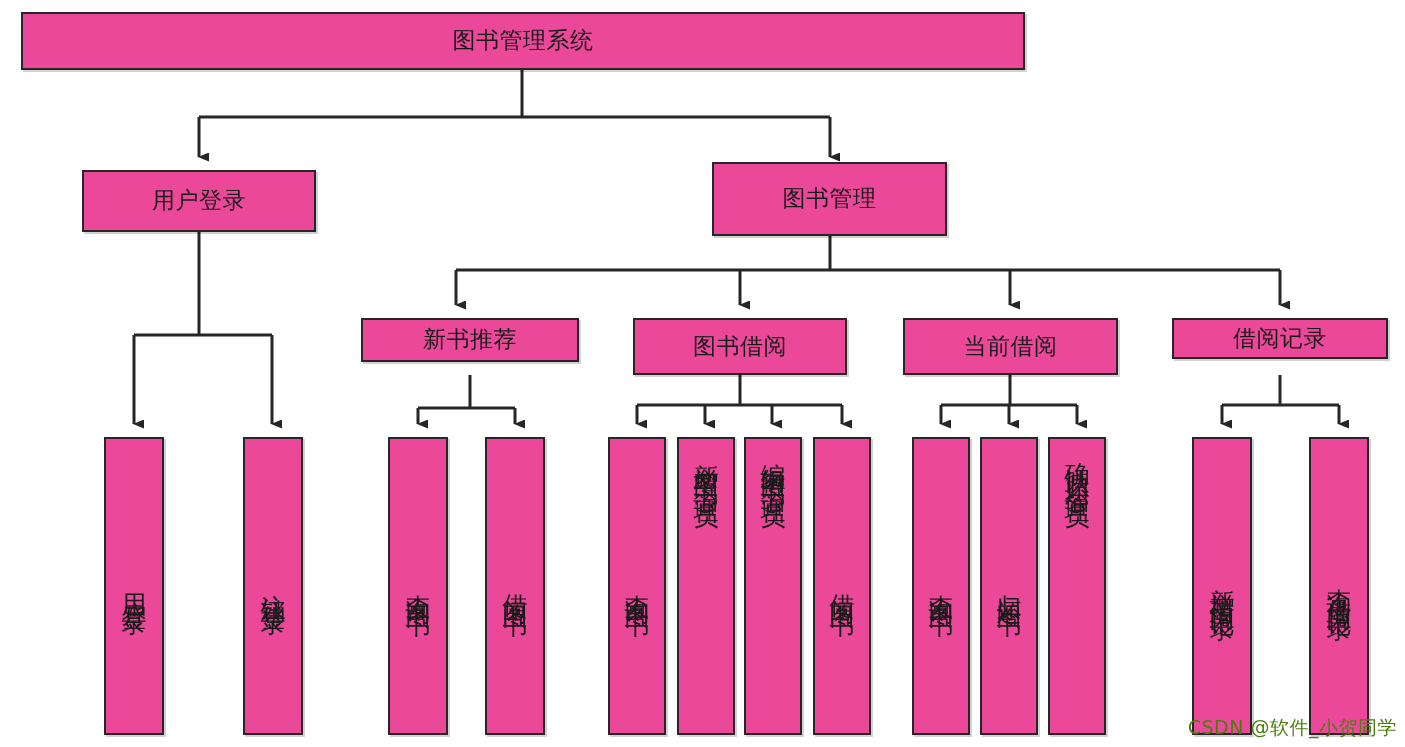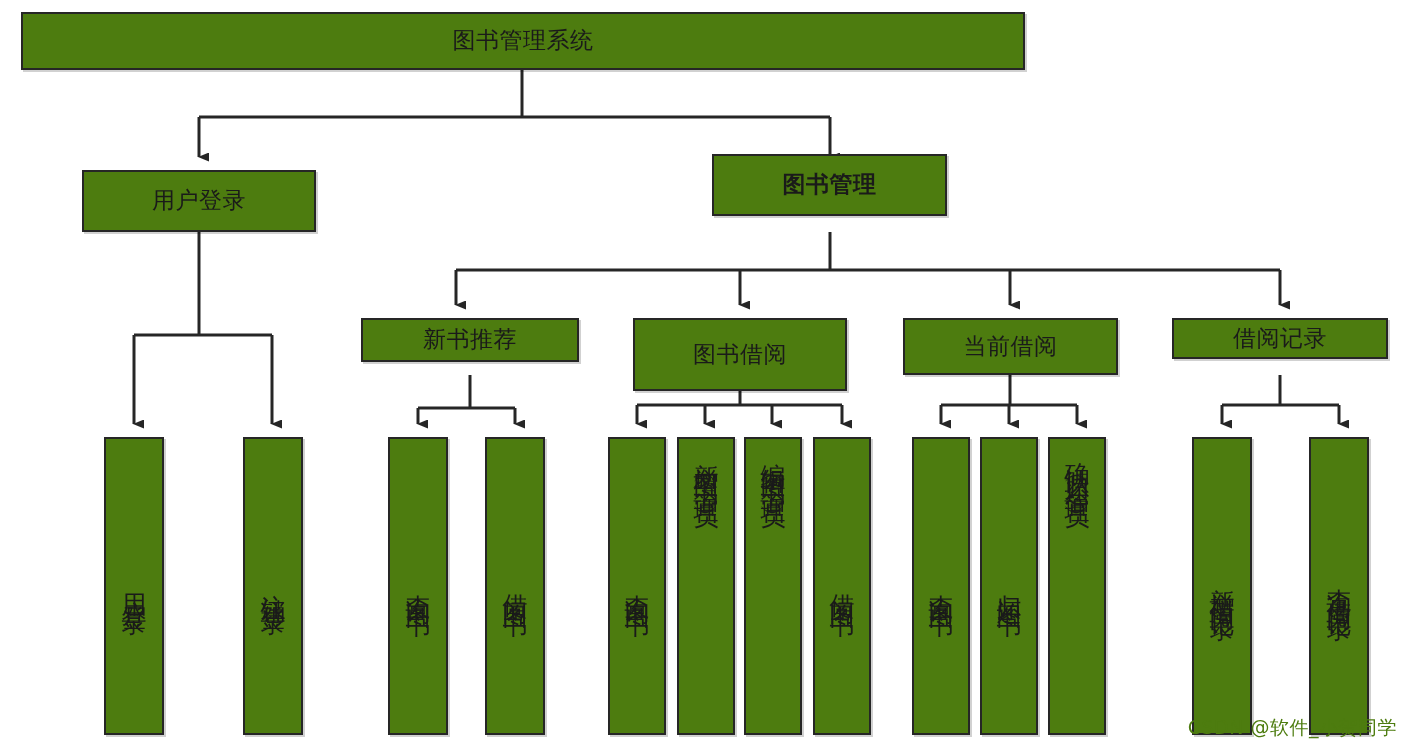--- a/index.html
+++ b/index.html
@@ -22,21 +22,21 @@
     position: absolute;
     left: 0;
     top: 0;
     width: 1405px;
     height: 747px;
   }
   .node-box {
     position: absolute;
     box-sizing: border-box;
     border: 2px solid #262626;
-    background: #4d7c0f;
+    background: #ec4899;
     display: flex;
     align-items: center;
     justify-content: center;
   }
   .node-box.shadowed {
     box-shadow: 2px 2px 0 0 rgba(0,0,0,0.18);
   }
   .node-label-h {
     font-size: 23px;
     color: #1a1a1a;
@@ -132,29 +132,29 @@
   </svg>
 
   <div class="node-box shadowed" style="left:21px; top:12px; width:1004px; height:58px;">
     <span class="node-label-h">图书管理系统</span>
   </div>
 
   <div class="node-box shadowed" style="left:82px; top:170px; width:234px; height:62px;">
     <span class="node-label-h">用户登录</span>
   </div>
 
-  <div class="node-box shadowed" style="left:712px; top:154px; width:235px; height:62px;font-weight:bold;">
+  <div class="node-box shadowed" style="left:712px; top:162px; width:235px; height:74px;">
     <span class="node-label-h">图书管理</span>
   </div>
 
   <div class="node-box shadowed" style="left:361px; top:318px; width:218px; height:44px;">
     <span class="node-label-h">新书推荐</span>
   </div>
 
-  <div class="node-box shadowed" style="left:633px; top:318px; width:214px; height:73px;text-align:right;">
+  <div class="node-box shadowed" style="left:633px; top:318px; width:214px; height:57px;text-align:right;">
     <span class="node-label-h">图书借阅</span>
   </div>
 
   <div class="node-box shadowed" style="left:903px; top:318px; width:215px; height:57px;align-items:center;">
     <span class="node-label-h">当前借阅</span>
   </div>
 
   <div class="node-box shadowed" style="left:1172px; top:318px; width:216px; height:41px;">
     <span class="node-label-h">借阅记录</span>
   </div>

